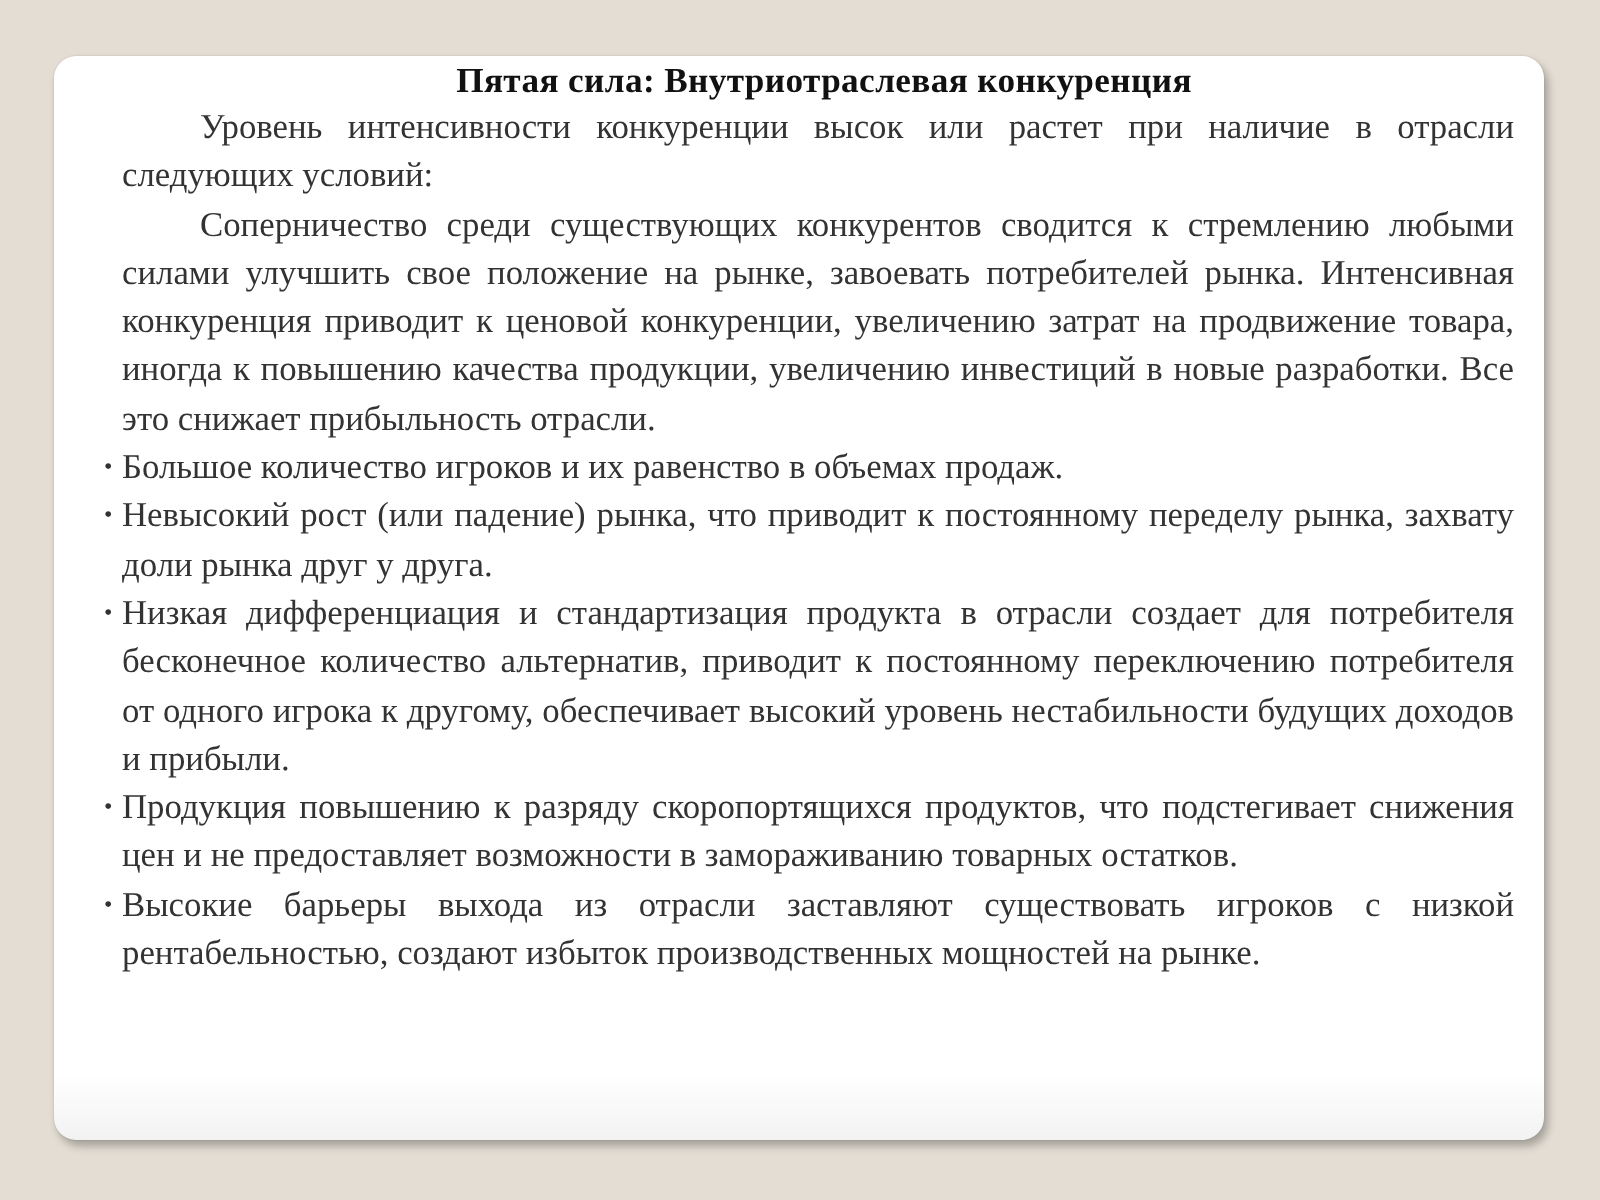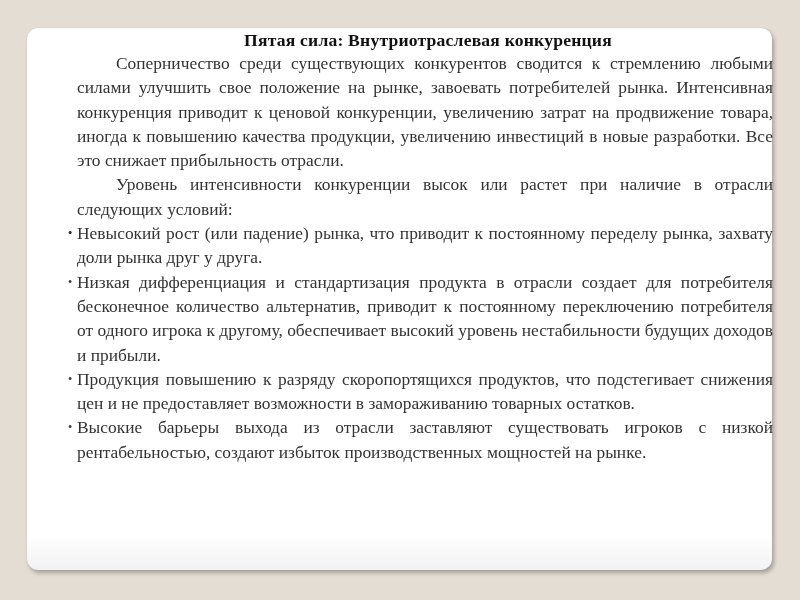--- a/index.html
+++ b/index.html
@@ -22,21 +22,21 @@
       top: 28px;
       width: 745px;
       height: 542px;
       background: #ffffff;
       border-radius: 11px;
       box-shadow: 2px 3px 4px rgba(0,0,0,0.28), 0 0 1px rgba(0,0,0,0.15);
       background-image: linear-gradient(to bottom, #ffffff 0%, #ffffff 94%, #f2f2f2 100%);
     }
     .content {
       position: absolute;
-      left: 77px;
+      left: 61px;
       top: 29px;
       width: 696px;
       font-family: "Liberation Serif", "DejaVu Serif", serif;
       color: #333333;
       font-size: 17.4px;
       line-height: 24.3px;
     }
     .title {
       text-align: center;
       font-weight: bold;
@@ -70,25 +70,26 @@
       font-size: 12px;
     }
   </style>
 </head>
 <body>
 
 <div class="slide">
   <div class="card"></div>
   <div class="content">
     <h1 class="title">Пятая сила: Внутриотраслевая конкуренция</h1>
+    <p class="para">Уровень интенсивности конкуренции высок или растет при наличие в отрасли следующих условий:</p>
     <p class="para">Соперничество среди существующих конкурентов сводится к стремлению любыми силами улучшить свое положение на рынке, завоевать потребителей рынка. Интенсивная конкуренция приводит к ценовой конкуренции, увеличению затрат на продвижение товара, иногда к повышению качества продукции, увеличению инвестиций в новые разработки. Все это снижает прибыльность отрасли.</p>
-    <p class="para">Уровень интенсивности конкуренции высок или растет при наличие в отрасли следующих условий:</p>
     <ul class="bullets">
       <li>
         <span class="bullet-dot">•</span>
+        <span>Большое количество игроков и их равенство в объемах продаж.</span>
       </li>
       <li>
         <span class="bullet-dot">•</span>
         <span>Невысокий рост (или падение) рынка, что приводит к постоянному переделу рынка, захвату доли рынка друг у друга.</span>
       </li>
       <li>
         <span class="bullet-dot">•</span>
         <span>Низкая дифференциация и стандартизация продукта в отрасли создает для потребителя бесконечное количество альтернатив, приводит к постоянному переключению потребителя от одного игрока к другому, обеспечивает высокий уровень нестабильности будущих доходов и прибыли.</span>
       </li>
       <li>

